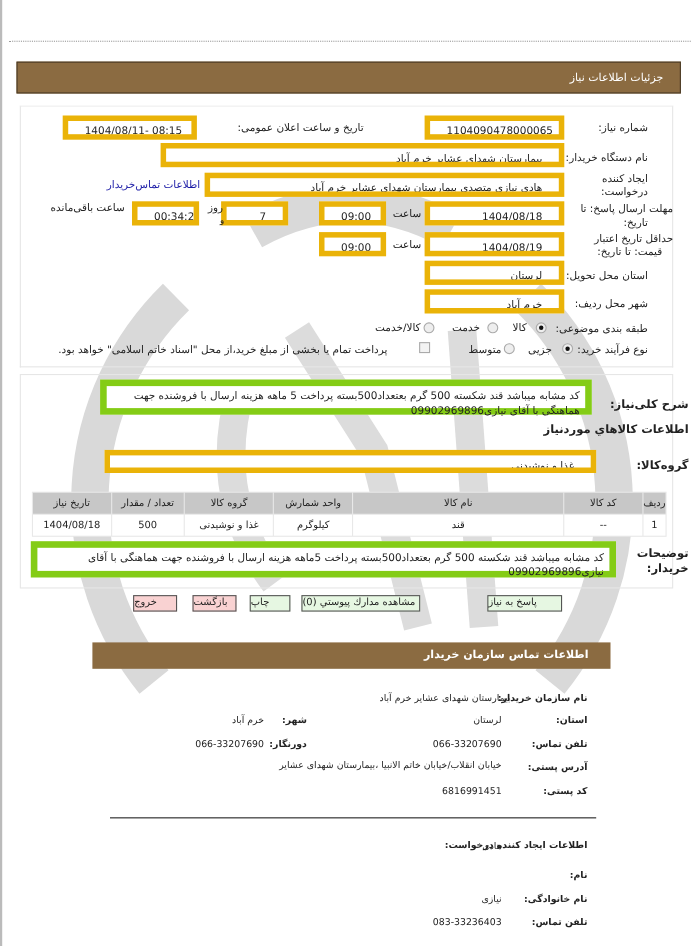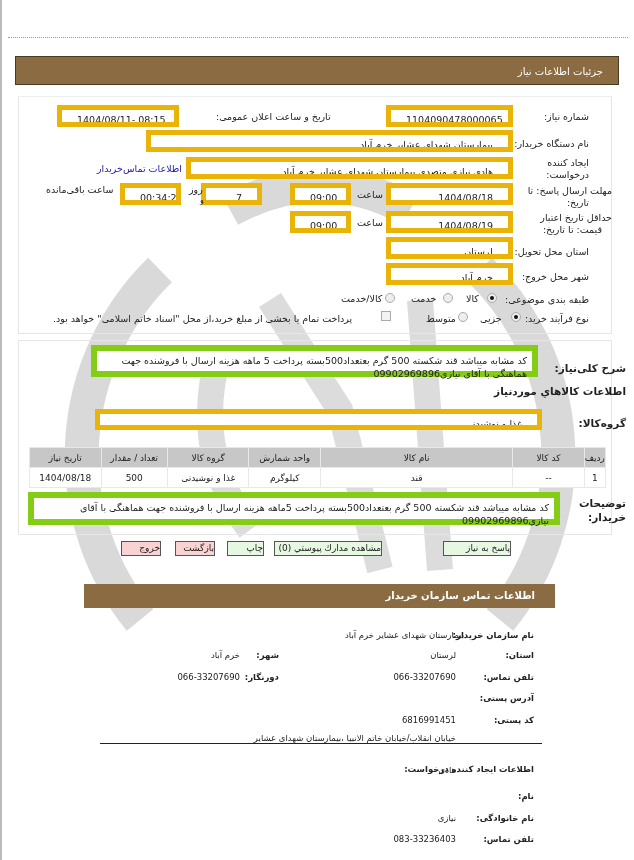--- a/index.html
+++ b/index.html
@@ -16,21 +16,21 @@
   .box.ltr { direction: ltr; text-align: right; }
   .link { position: absolute; color: #1a1aa6; font-size: 9.5px; white-space: nowrap; }
   .radio { position: absolute; width: 10px; height: 10px; border-radius: 50%; border: 1px solid #aaa; background: #eee; }
   .radio.on::after { content: ""; position: absolute; left: 2px; top: 2px; width: 4px; height: 4px; border-radius: 50%; background: #111; }
   .chk { position: absolute; width: 10px; height: 10px; border: 1px solid #aaa; background: #f3f3f3; }
   .bold { font-weight: bold; }
   .desc { position: absolute; border: 6px solid #84cc16; background: #fff; font-size: 9.5px; line-height: 13px; padding: 3px 5px; }
   table.items { position: absolute; left: 29px; top: 447px; width: 577px; border-collapse: separate; border-spacing: 1px; background: #e8e8e8; font-size: 9px; }
   table.items th { background: #c7c7c7; font-weight: normal; height: 19px; text-align: center; color: #222; }
   table.items td { background: #fff; height: 19px; text-align: center; }
-  .btn { position: absolute; height: 15px; border: 1px solid #555; font-size: 9px; line-height: 12px; text-align: right; }
+  .btn { position: absolute; height: 15px; border: 1px solid #555; font-size: 9px; line-height: 12px; text-align: left; }
   .btn.green { background: #e6f7e2; }
   .btn.red { background: #f9d2d2; }
   .hdr2 { position: absolute; left: 84px; top: 584px; width: 471px; height: 24px; background: #8b6b41; color: #fff; font-size: 10px; font-weight: bold; line-height: 24px; padding-right: 20px; }
   .c-lbl { position: absolute; font-size: 8.5px; font-weight: bold; white-space: nowrap; }
   .c-val { position: absolute; font-size: 8.5px; white-space: nowrap; }
   .hr { position: absolute; left: 100px; top: 743px; width: 442px; border-top: 1px solid #222; }
 </style>
 </head>
 <body>
 
@@ -81,21 +81,21 @@
 
 <span class="lbl" style="right:22px; top:212px;">حداقل تاریخ اعتبار</span>
 <span class="lbl" style="right:32px; top:224px;text-align:right;">قیمت: تا تاریخ:</span>
 <div class="box ltr" style="left:386px; top:211px; width:127px;">1404/08/19</div>
 <span class="lbl" style="left:357px; top:217px;">ساعت</span>
 <div class="box ltr" style="left:290px; top:211px; width:61px;">09:00</div>
 
 <span class="lbl" style="right:45px; top:246px;">استان محل تحویل:</span>
 <div class="box" style="left:386px; top:237px; width:127px;">لرستان</div>
 
-<span class="lbl" style="right:45px; top:271px;">شهر محل خروج:</span>
+<span class="lbl" style="right:45px; top:271px;">شهر محل ردیف:</span>
 <div class="box" style="left:386px; top:263px; width:127px;">خرم آباد</div>
 
 <span class="lbl" style="right:45px; top:294px;">طبقه بندی موضوعی:</span>
 <span class="radio on" style="left:487px; top:293px;"></span>
 <span class="lbl" style="left:466px; top:293px;">کالا</span>
 <span class="radio" style="left:443px; top:293px;"></span>
 <span class="lbl" style="left:411px; top:293px;">خدمت</span>
 <span class="radio" style="left:385px; top:293px;"></span>
 <span class="lbl" style="left:341px; top:293px;">کالا/خدمت</span>
 
@@ -159,21 +159,21 @@
 <span class="c-val" style="right:178px; top:650px;">لرستان</span>
 <span class="c-lbl" style="right:355px; top:650px;">شهر:</span>
 <span class="c-val" style="right:394px; top:650px;">خرم آباد</span>
 
 <span class="c-lbl" style="right:100px; top:672px;">تلفن تماس:</span>
 <span class="c-val" style="right:178px; top:672px;">066-33207690</span>
 <span class="c-lbl" style="right:355px; top:672px;">دورنگار:</span>
 <span class="c-val" style="right:394px; top:672px;">066-33207690</span>
 
 <span class="c-lbl" style="right:100px; top:693px;">آدرس پستی:</span>
-<span class="c-val" style="right:178px; top:733px;">خیابان انقلاب/خیابان خاتم الانبیا ،بیمارستان شهدای عشایر</span>
+<span class="c-val" style="right:178px; top:691px;">خیابان انقلاب/خیابان خاتم الانبیا ،بیمارستان شهدای عشایر</span>
 
 <span class="c-lbl" style="right:100px; top:715px;">کد پستی:</span>
 <span class="c-val" style="right:178px; top:715px;">6816991451</span>
 
 <div class="hr"></div>
 
 <span class="c-lbl" style="right:100px; top:764px;">اطلاعات ایجاد کننده درخواست:</span>
 
 <span class="c-lbl" style="right:100px; top:791px;">نام:</span>
 <span class="c-val" style="right:178px; top:765px;margin-left:10px;">هادی</span>

